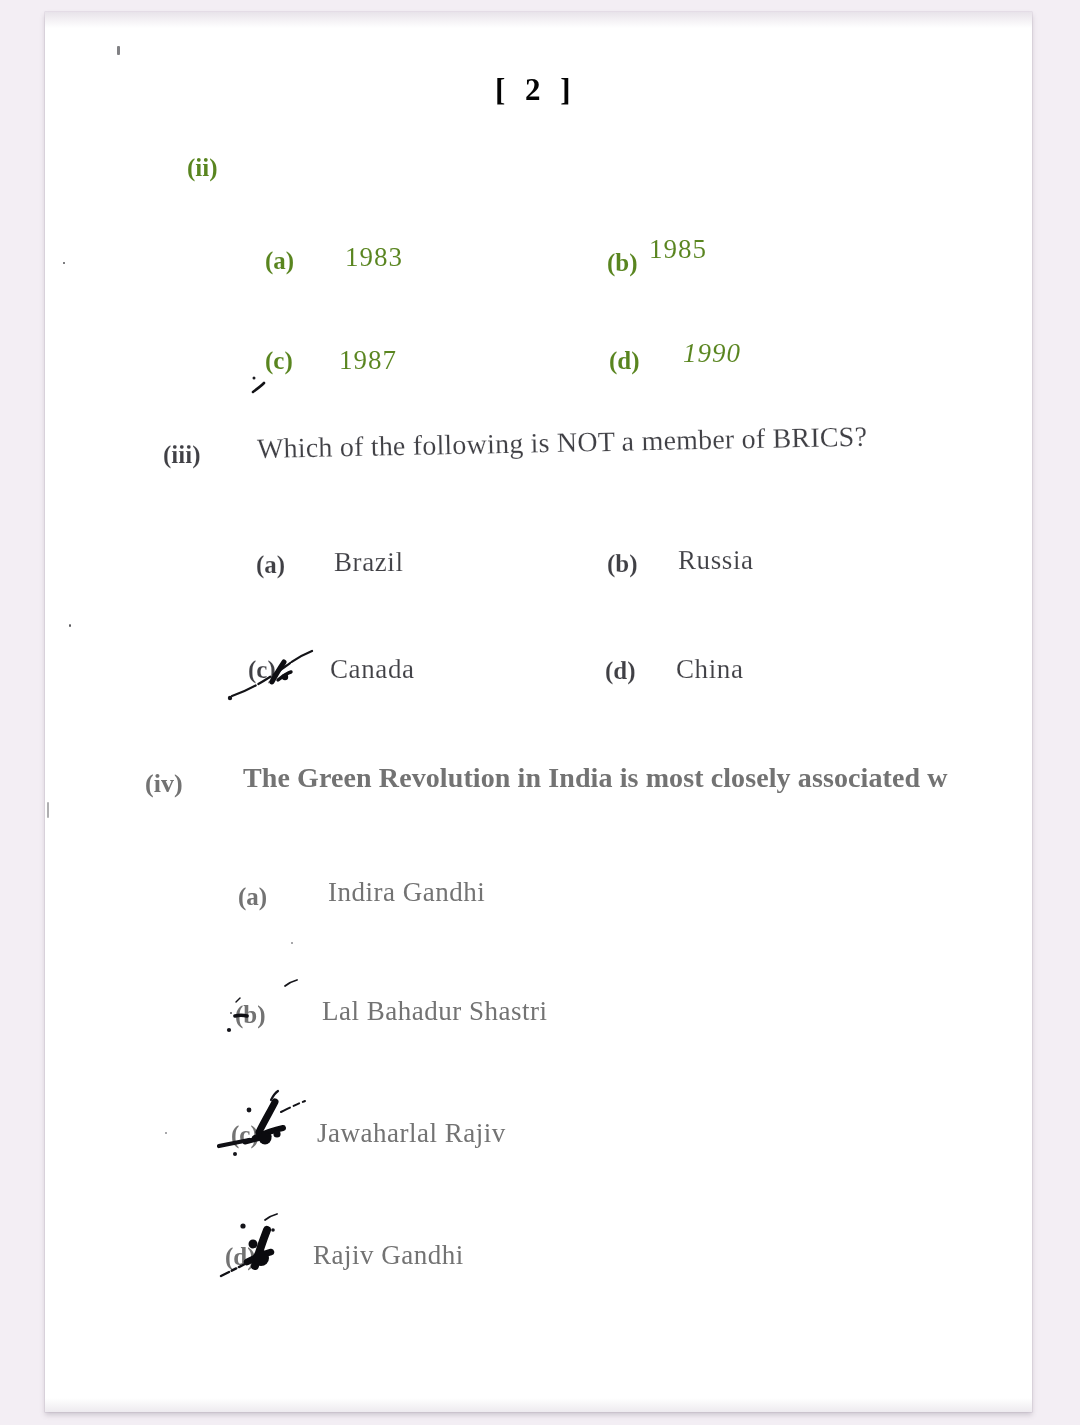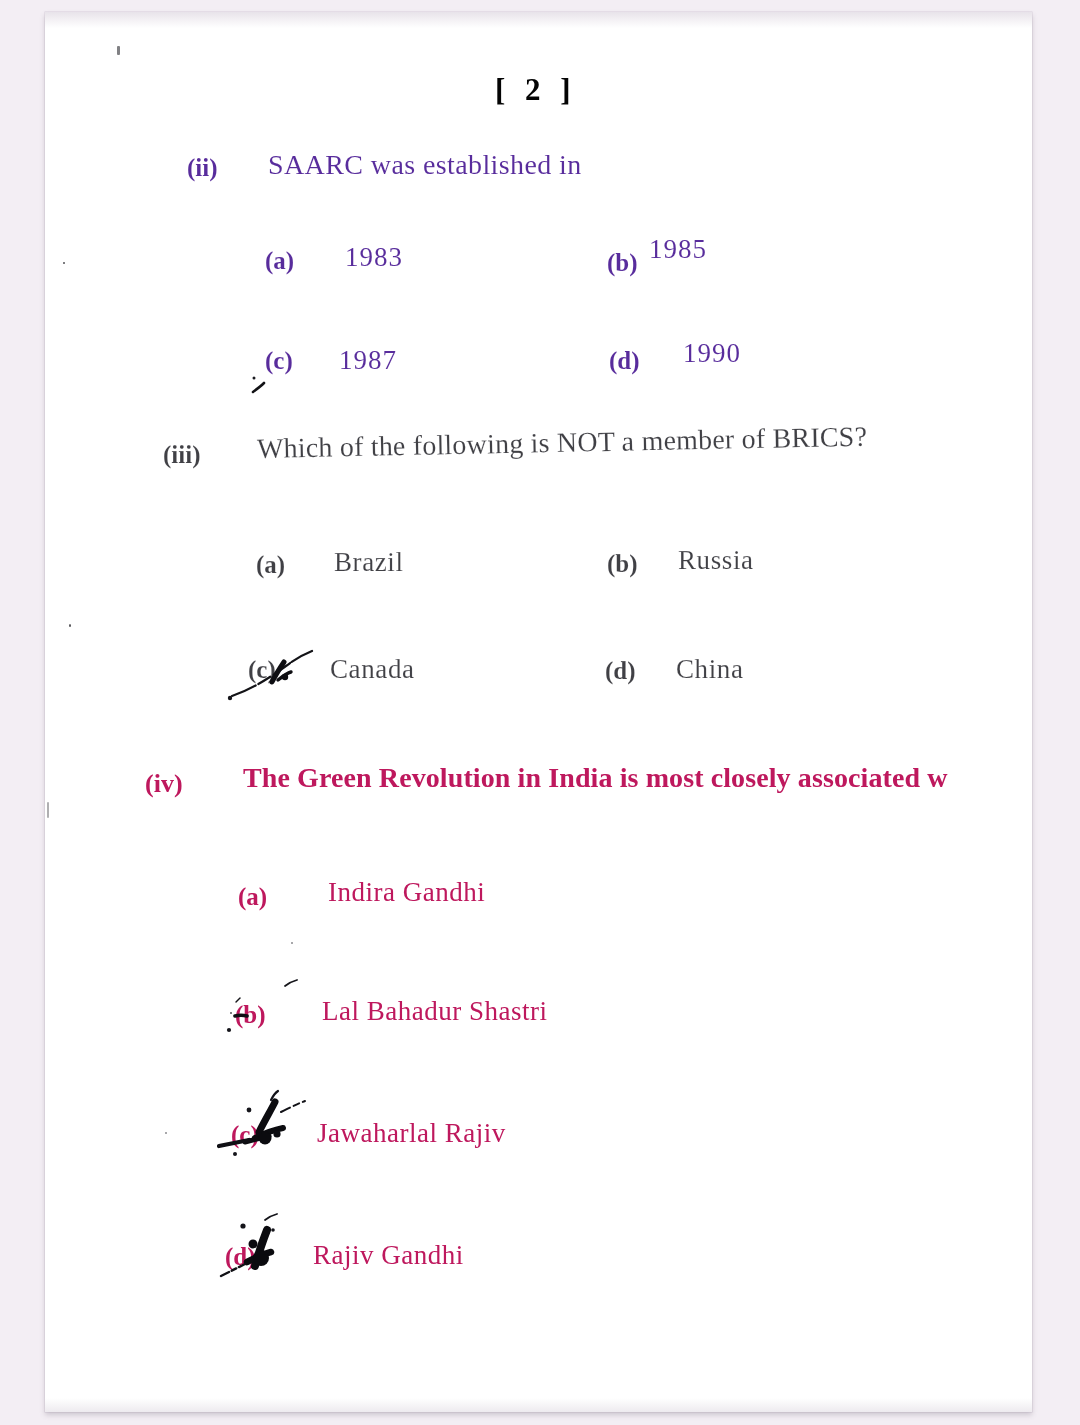--- a/index.html
+++ b/index.html
@@ -69,39 +69,39 @@
     font-size: 31px;
     letter-spacing: 6px;
     font-weight: 700;
     color: #111;
     filter: contrast(1.12);
   }
 
   
   
   .faded {
-    color: #4c1d95;
+    color: #4d7c0f;
     opacity: 0.93;
     text-shadow:
        0.6px 0 0 rgba(255,255,255,0.85),
       -0.6px 0.5px 0 rgba(255,255,255,0.6),
        0 0.8px 0 rgba(255,255,255,0.45);
     -webkit-text-stroke: 0.15px rgba(255,255,255,0.35);
   }
   .faded-strong {
     color: #26262c;
     opacity: 0.88;
     text-shadow:
        0.8px 0.2px 0 rgba(255,255,255,0.9),
       -0.7px 0.6px 0 rgba(255,255,255,0.75),
        0.2px 1px 0 rgba(255,255,255,0.55);
     -webkit-text-stroke: 0.25px rgba(255,255,255,0.5);
   }
   .dark {
-    color: #be185d;
+    color: #737373;
     font-weight: 700;
     text-shadow: 0.4px 0 0 rgba(255,255,255,0.25);
   }
 
   
   .speck {
     position: absolute;
     background: #1a1a1f;
     border-radius: 50%;
     opacity: 0.75;
@@ -134,33 +134,32 @@
 <body>
 
 <div id="scan-root">
 
   <div id="paper">
 
     <div class="t dark" id="page-header">[ 2 ]</div>
 
     <div class="t qnum faded" style="left:142px; top:143px;">(ii)</div>
 
-    <div class="t qtext faded" style="left:223px; top:139px; letter-spacing:0.4px;">SAARC was established in</div>
 
     <div class="t olabel faded" style="left:220px; top:236px;">(a)</div>
     <div class="t otext faded" style="left:300px; top:232px; letter-spacing:1px;">1983</div>
 
     <div class="t olabel faded" style="left:562px; top:238px;">(b)</div>
     <div class="t otext faded" style="left:604px; top:224px; letter-spacing:1px;">1985</div>
 
     <div class="t olabel faded" style="left:220px; top:336px;">(c)</div>
     <div class="t otext faded" style="left:294px; top:335px; letter-spacing:1px;">1987</div>
 
     <div class="t olabel faded" style="left:564px; top:336px;">(d)</div>
-    <div class="t otext faded" style="left:638px; top:328px; letter-spacing:1px;">1990</div>
+    <div class="t otext faded" style="left:638px; top:328px; letter-spacing:1px;font-style:italic;">1990</div>
 
     <div class="pen" style="left:205px; top:360px;">
       <svg width="30" height="28" viewBox="0 0 30 28">
         <path d="M3 20 C7 17, 11 14, 14 11" stroke="#121216" stroke-width="2.6" fill="none" stroke-linecap="round"></path>
         <circle cx="4" cy="6" r="1.5" fill="#1a1a20"></circle>
       </svg>
     </div>
 
     <div class="t qnum faded-strong" style="left:118px; top:430px;">(iii)</div>
 

